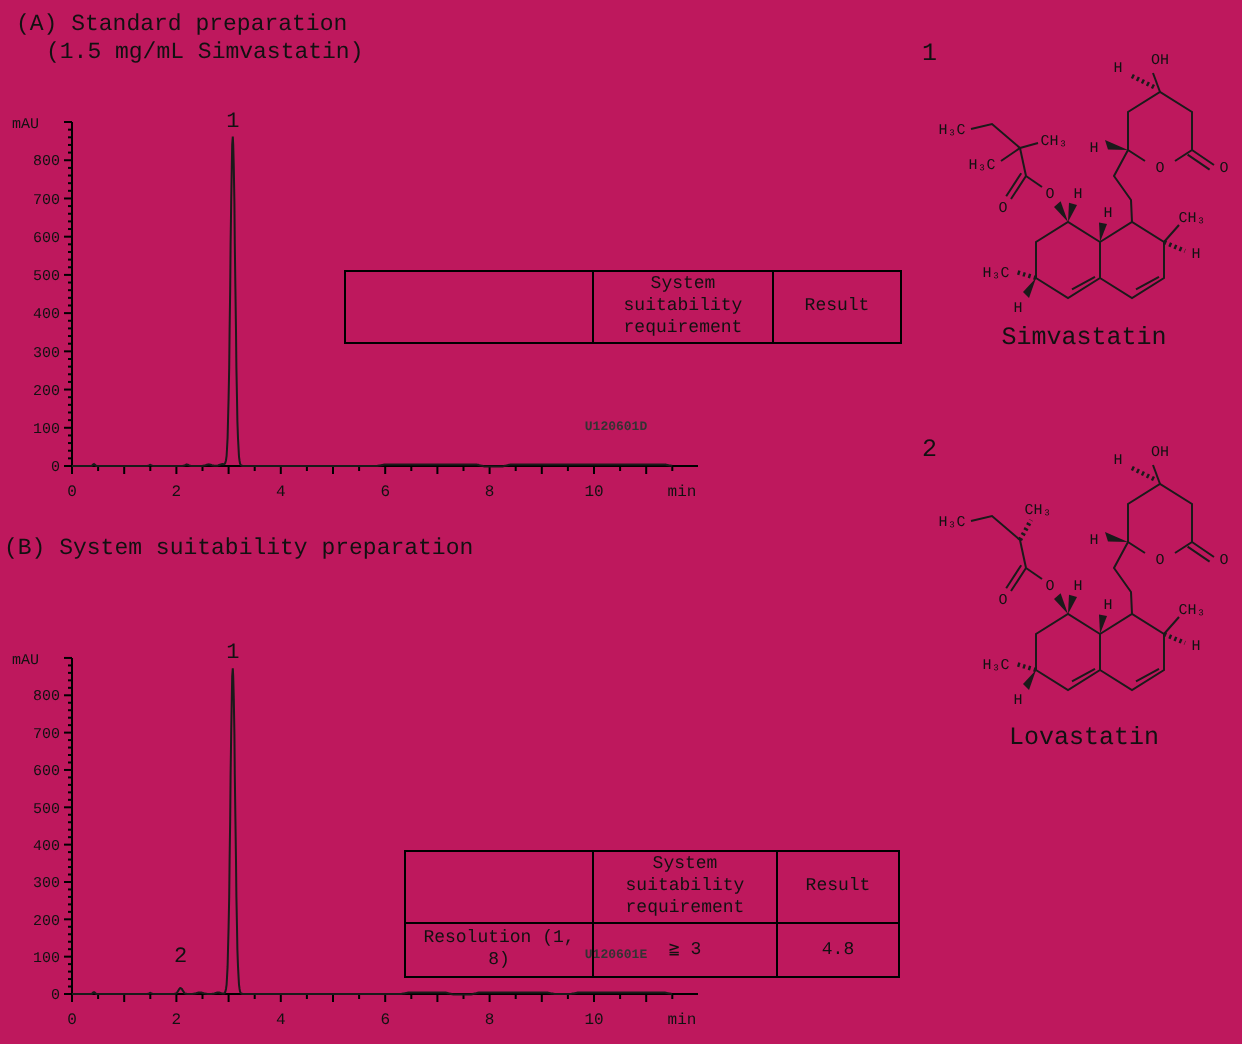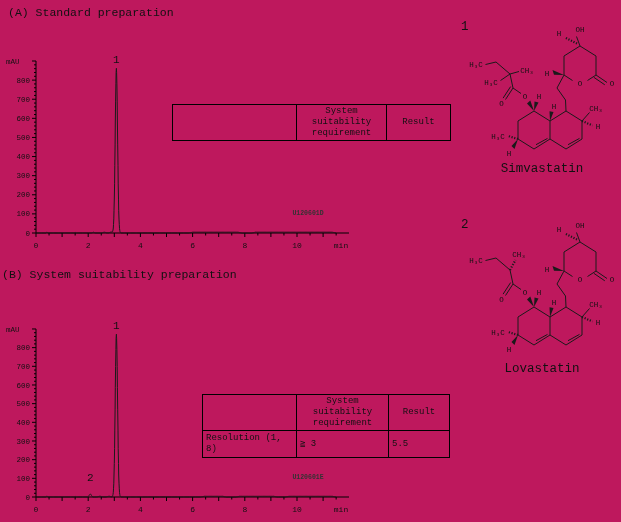--- a/index.html
+++ b/index.html
@@ -5,37 +5,38 @@
   * { margin:0; padding:0; box-sizing:border-box; }
   html,body { background:#fff; }
   .canvas {
     position:relative; width:621px; height:522px; background:#be185d;
     font-family:Liberation Mono, monospace; color:#000; overflow:hidden;
   }
   .ptitle { position:absolute; font-size:11.5px; line-height:14px; color:#111; }
   .ptitle .l2 { padding-left:15px; }
   svg { position:absolute; overflow:visible; }
   .stable { position:absolute; border-collapse:collapse; font-size:9px; line-height:11px;
-            color:#111; table-layout:fixed; }
+            text-align:center; color:#111; table-layout:fixed;margin-top:31px; }
   .stable th, .stable td { border:1.5px solid #000; font-weight:normal; padding:1px 3px; vertical-align:middle; }
   .bond { stroke:#1a1a1a; stroke-width:1; fill:none; }
   .dbl  { stroke:#1a1a1a; stroke-width:1; fill:none; }
   .hash { stroke:#1a1a1a; stroke-width:2.2; stroke-dasharray:1.2,1.6; fill:none; }
   .wedge{ fill:#1a1a1a; stroke:none; }
   .atom { font-size:7.5px; fill:#111; }
   .idx  { font-size:12.5px; fill:#111; }
   .cap  { font-size:12.5px; fill:#111; }
 </style>
 </head>
 <body>
 
 <div class="canvas">
 
   <div class="ptitle" style="left:8px; top:6px;">
     <div>(A) Standard preparation</div>
+    <div class="l2">(1.5 mg/mL Simvastatin)</div>
   </div>
 
   <svg style="left:0; top:50px;" width="360" height="212" viewBox="0 0 360 212">
       <line stroke="#000" stroke-width="1" x1="36" y1="11.01000000000002" x2="36" y2="183"></line>
       <line stroke="#000" stroke-width="1" x1="36" y1="183" x2="349" y2="183"></line>
       <line stroke="#000" stroke-width="1" x1="32" y1="183" x2="36" y2="183"></line>
       <text x="30" y="185.6" text-anchor="end" font-size="7.5" fill="#111">0</text>
       <line stroke="#000" stroke-width="1" x1="34" y1="179.178" x2="36" y2="179.178"></line>
       <line stroke="#000" stroke-width="1" x1="34" y1="175.356" x2="36" y2="175.356"></line>
       <line stroke="#000" stroke-width="1" x1="34" y1="171.534" x2="36" y2="171.534"></line>
@@ -249,21 +250,21 @@
       </colgroup>
     <tbody>
         <tr style="height:31px">
       <th></th>
       <th>System suitability requirement</th>
       <th>Result</th>
     </tr>
     <tr style="height:27px">
       <td>Resolution (1, 8)</td>
       <td>≧ 3</td>
-      <td>5.5</td>
+      <td>4.8</td>
     </tr>
   </tbody>
     </table>
 
   <svg style="left:456px; top:12px;" width="165" height="190" viewBox="0 0 165 190">
     <text class="idx" x="5" y="18">1</text>
 
     <path class="bond" d="M131.5,68.5 L140,63 L140,44 L124,34 L108,44 L108,63 L116.5,68.5"></path>
     <text class="atom" x="124" y="74" text-anchor="middle">O</text>
     <path class="dbl" d="M140,63 L151,70.5 M137.8,65.3 L148.8,72.8"></path>

